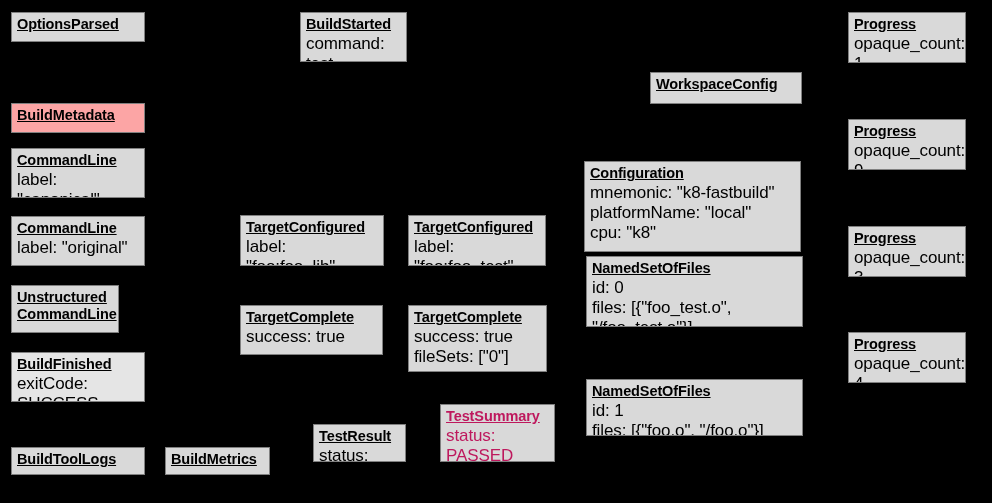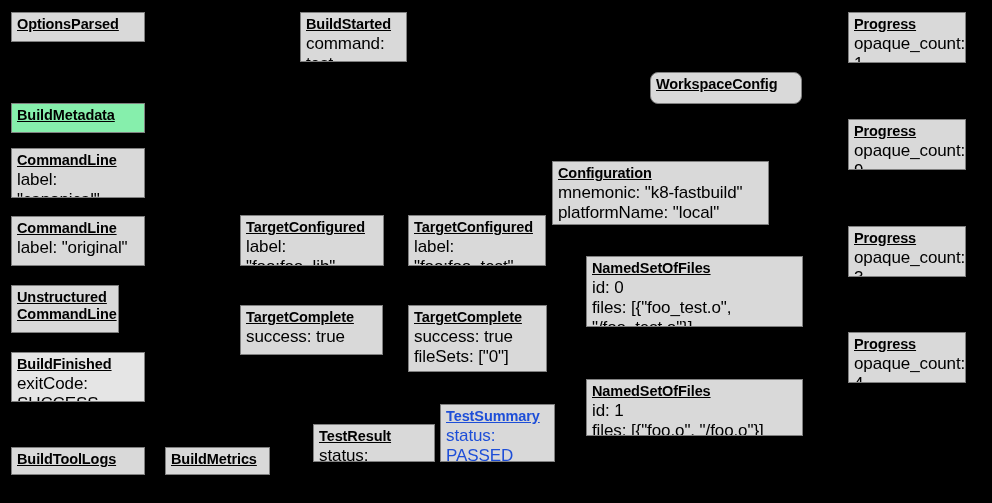--- a/index.html
+++ b/index.html
@@ -53,35 +53,35 @@
       <span class="node-title">OptionsParsed</span>
     </div>
     <div class="node" style="left: 300px; top: 12px; width: 107px; height: 50px; background: rgb(217, 217, 217); border-color: rgb(128, 128, 128); color: rgb(0, 0, 0);">
       <span class="node-title">BuildStarted</span>
       <span class="node-fields">command: test</span>
     </div>
     <div class="node" style="left: 848px; top: 12px; width: 118px; height: 51px; background: rgb(217, 217, 217); border-color: rgb(128, 128, 128); color: rgb(0, 0, 0);">
       <span class="node-title">Progress</span>
       <span class="node-fields">opaque_count: 1</span>
     </div>
-    <div class="node title-only" style="left: 650px; top: 72px; width: 152px; height: 32px; background: rgb(217, 217, 217); border-color: rgb(128, 128, 128); color: rgb(0, 0, 0); border-radius: 8px;">
+    <div class="node title-only" style="left: 650px; top: 72px; width: 152px; height: 32px; background: rgb(217, 217, 217); border-color: rgb(128, 128, 128); color: rgb(0, 0, 0);">
       <span class="node-title">WorkspaceConfig</span>
     </div>
-    <div class="node title-only" style="left: 11px; top: 103px; width: 134px; height: 30px; background: #86efac; border-color: rgb(128, 128, 128); color: rgb(0, 0, 0);">
+    <div class="node title-only" style="left: 11px; top: 103px; width: 134px; height: 30px; background: #fca5a5; border-color: rgb(128, 128, 128); color: rgb(0, 0, 0);">
       <span class="node-title">BuildMetadata</span>
     </div>
     <div class="node" style="left: 848px; top: 119px; width: 118px; height: 51px; background: rgb(217, 217, 217); border-color: rgb(128, 128, 128); color: rgb(0, 0, 0);">
       <span class="node-title">Progress</span>
       <span class="node-fields">opaque_count: 9</span>
     </div>
     <div class="node" style="left: 11px; top: 148px; width: 134px; height: 50px; background: rgb(217, 217, 217); border-color: rgb(128, 128, 128); color: rgb(0, 0, 0);">
       <span class="node-title">CommandLine</span>
       <span class="node-fields">label: "canonical"</span>
     </div>
-    <div class="node" style="left: 552px; top: 161px; width: 217px; height: 64px; background: rgb(217, 217, 217); border-color: rgb(128, 128, 128); color: rgb(0, 0, 0);">
+    <div class="node" style="left: 584px; top: 161px; width: 217px; height: 91px; background: rgb(217, 217, 217); border-color: rgb(128, 128, 128); color: rgb(0, 0, 0);">
       <span class="node-title">Configuration</span>
       <span class="node-fields">mnemonic: "k8-fastbuild"
 platformName: "local"
 cpu: "k8"</span>
     </div>
     <div class="node" style="left: 240px; top: 215px; width: 144px; height: 51px; background: rgb(217, 217, 217); border-color: rgb(128, 128, 128); color: rgb(0, 0, 0);">
       <span class="node-title">TargetConfigured</span>
       <span class="node-fields">label: "foo:foo_lib"</span>
     </div>
     <div class="node" style="left: 408px; top: 215px; width: 138px; height: 51px; background: rgb(217, 217, 217); border-color: rgb(128, 128, 128); color: rgb(0, 0, 0);">
@@ -121,26 +121,26 @@
     </div>
     <div class="node" style="left: 11px; top: 352px; width: 134px; height: 50px; background: #e5e5e5; border-color: rgb(128, 128, 128); color: rgb(0, 0, 0);">
       <span class="node-title">BuildFinished</span>
       <span class="node-fields">exitCode: SUCCESS</span>
     </div>
     <div class="node" style="left: 586px; top: 379px; width: 217px; height: 57px; background: rgb(217, 217, 217); border-color: rgb(128, 128, 128); color: rgb(0, 0, 0);">
       <span class="node-title">NamedSetOfFiles</span>
       <span class="node-fields">id: 1
 files: [{"foo.o", "/foo.o"}]</span>
     </div>
-    <div class="node" style="left: 440px; top: 404px; width: 115px; height: 58px; background: rgb(217, 217, 217); border-color: rgb(128, 128, 128); color: #1d4ed8;">
+    <div class="node" style="left: 440px; top: 404px; width: 115px; height: 58px; background: rgb(217, 217, 217); border-color: rgb(128, 128, 128); color: #be185d;">
       <span class="node-title">TestSummary</span>
       <span class="node-fields">status: PASSED
 runs: 1</span>
     </div>
-    <div class="node" style="left: 313px; top: 424px; width: 122px; height: 38px; background: rgb(217, 217, 217); border-color: rgb(128, 128, 128); color: rgb(0, 0, 0);">
+    <div class="node" style="left: 313px; top: 424px; width: 93px; height: 38px; background: rgb(217, 217, 217); border-color: rgb(128, 128, 128); color: rgb(0, 0, 0);">
       <span class="node-title">TestResult</span>
       <span class="node-fields">status: PASSED</span>
     </div>
     <div class="node title-only" style="left: 11px; top: 447px; width: 134px; height: 28px; background: rgb(217, 217, 217); border-color: rgb(128, 128, 128); color: rgb(0, 0, 0);">
       <span class="node-title">BuildToolLogs</span>
     </div>
     <div class="node title-only" style="left: 165px; top: 447px; width: 105px; height: 28px; background: rgb(217, 217, 217); border-color: rgb(128, 128, 128); color: rgb(0, 0, 0);">
       <span class="node-title">BuildMetrics</span>
     </div>
   </div>

